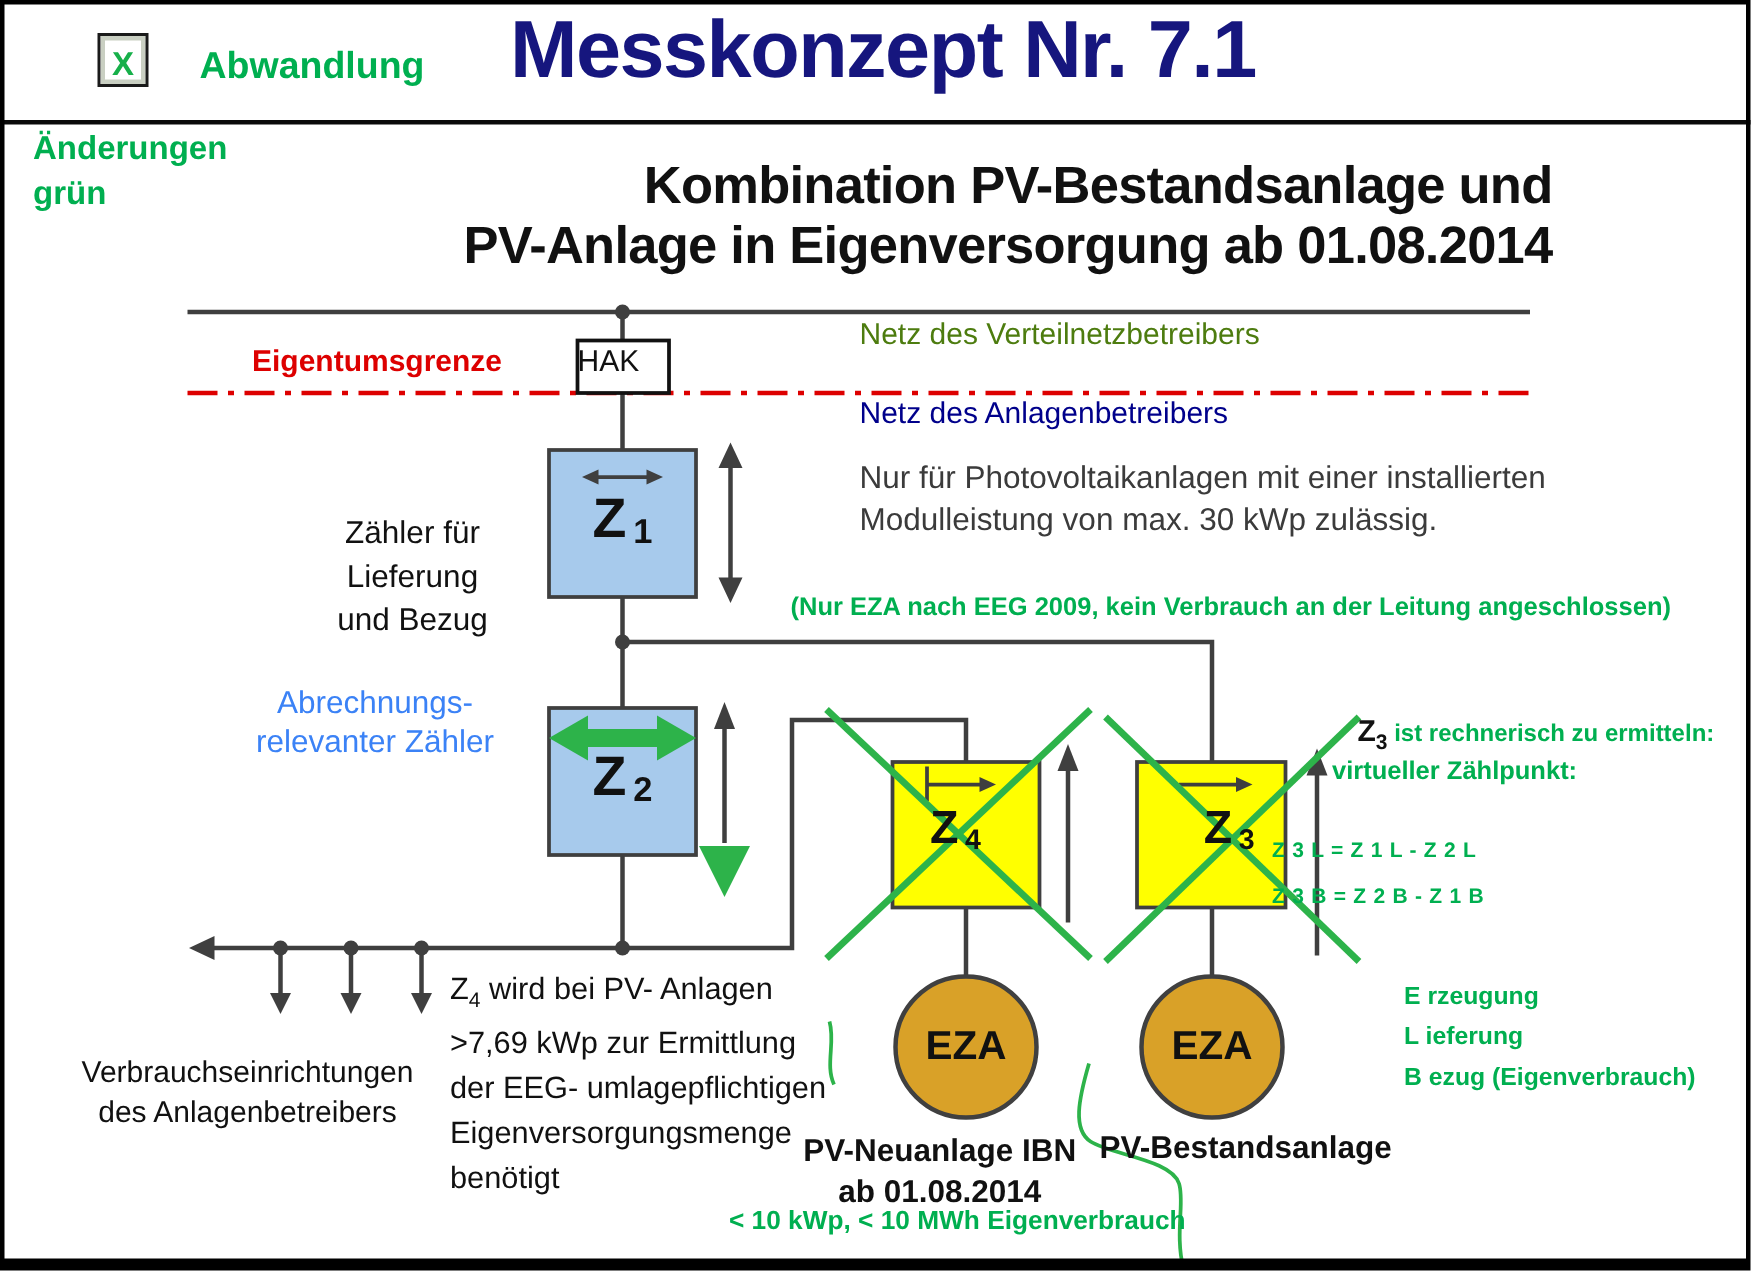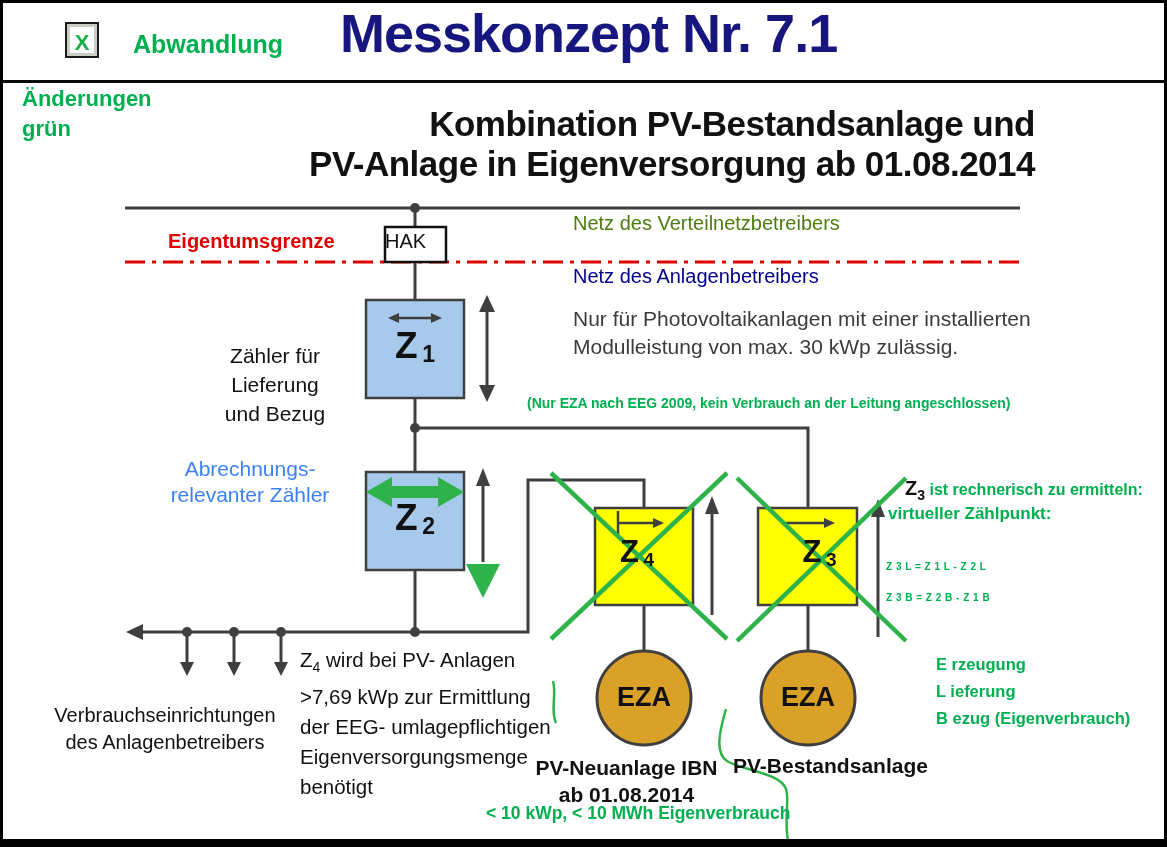--- a/index.html
+++ b/index.html
@@ -155,21 +155,21 @@
   <path d="M553,681 C557,695 550,710 556,723" stroke="#2DB34A" stroke-width="2.5" fill="none"></path>
   <path d="M726,709 C719,733 715,753 727,761 C741,770 781,773 786,789 C790,801 783,822 789,846" stroke="#2DB34A" stroke-width="2.5" fill="none"></path>
 </svg>
 
 <div class="txt graytx" style="left:573px;top:212px;font-size:20px;">Netz des Verteilnetzbetreibers</div>
 <div class="txt red" style="left:168px;top:230px;font-size:20px;">Eigentumsgrenze</div>
 <div class="txt" style="left:385px;top:230px;width:61px;text-align:left;font-size:20px;color:#111;">HAK</div>
 <div class="txt navy" style="left:573px;top:265px;font-size:20px;">Netz des Anlagenbetreibers</div>
 <div class="txt pre" style="left:573px;top:305px;font-size:21px;line-height:28px;color:#3B3B3B;">Nur für Photovoltaikanlagen mit einer installierten
 Modulleistung von max. 30 kWp zulässig.</div>
-<div class="txt green" style="left:527px;top:395px;font-size:14px;">(Nur EZA nach EEG 2009, kein Verbrauch an der Leitung angeschlossen)</div>
+<div class="txt green" style="left:527px;top:395px;font-size:17px;">(Nur EZA nach EEG 2009, kein Verbrauch an der Leitung angeschlossen)</div>
 
 <div class="txt pre center" style="left:185px;top:305px;width:180px;font-size:21px;line-height:29px;color:#111;margin-top:36px;">Zähler für
 Lieferung
 und Bezug</div>
 <div class="txt pre center" style="left:140px;top:456px;width:220px;font-size:21px;line-height:26px;color:#3b82f6;">Abrechnungs-
 relevanter Zähler</div>
 
 <div class="meterlbl" style="left:366px;top:325px;width:98px;"><span class="z">Z</span> <sub>1</sub></div>
 <div class="meterlbl" style="left:366px;top:497px;width:98px;"><span class="z">Z</span> <sub>2</sub></div>
 <div class="meterlbl small" style="left:595px;top:534px;width:84px;"><span class="z">Z</span> <sub>4</sub></div>
@@ -187,21 +187,21 @@
 <div class="txt pre center" style="left:35px;top:702px;width:260px;font-size:20px;line-height:27px;color:#111;">Verbrauchseinrichtungen
 des Anlagenbetreibers</div>
 
 <div class="txt pre center" style="left:523px;top:754px;width:207px;font-size:21px;line-height:27px;font-weight:bold;color:#111;">PV-Neuanlage IBN
 ab 01.08.2014</div>
 <div class="txt" style="left:733px;top:754px;font-size:21px;font-weight:bold;color:#111;">PV-Bestandsanlage</div>
 <div class="txt green" style="left:486px;top:803px;font-size:17.5px;">&lt; 10 kWp, &lt; 10 MWh Eigenverbrauch</div>
 
 <div class="txt" style="left:905px;top:477px;font-size:16px;"><span style="color:#111;font-weight:bold;font-size:20px;"><span>Z</span><sub style="font-size:14px;">3</sub></span><span class="green"> ist rechnerisch zu ermitteln:</span></div>
 <div class="txt green" style="left:888px;top:504px;font-size:17px;">virtueller Zählpunkt:</div>
-<div class="txt green formula" style="left:886px;top:551px;font-size:10px;line-height:31px;">
+<div class="txt green formula" style="left:848px;top:551px;font-size:14px;line-height:31px;">
   <div>Z 3 L = Z 1 L - Z 2 L</div>
   <div>Z 3 B = Z 2 B - Z 1 B</div>
 </div>
 
 <div class="txt green" style="left:936px;top:651px;font-size:16.5px;line-height:27px;">
   <div>E rzeugung</div>
   <div>L ieferung</div>
   <div>B ezug (Eigenverbrauch)</div>
 </div>
 

